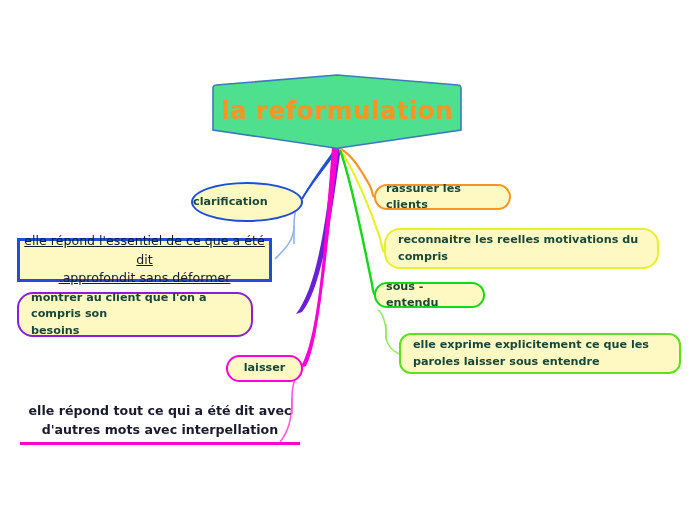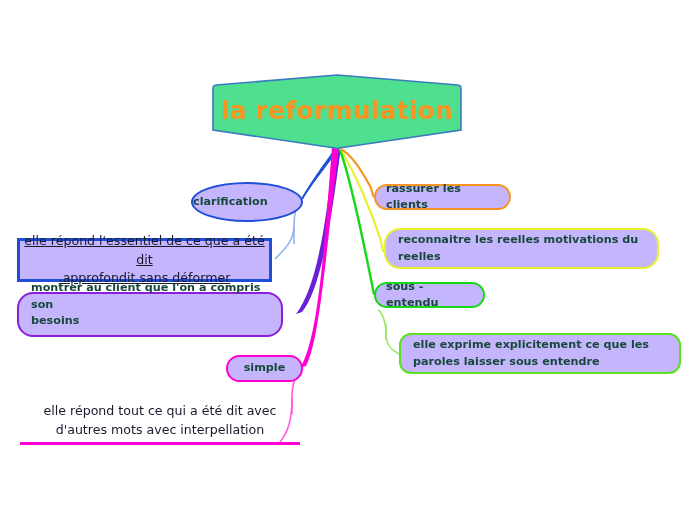--- a/index.html
+++ b/index.html
@@ -55,21 +55,21 @@
     letter-spacing: 0.2px;
     white-space: nowrap;
     padding-bottom: 2px;
     box-sizing: border-box;
   }
 
   
   .node {
     position: absolute;
     box-sizing: border-box;
-    background: #c4b5fd;
+    background: #fef9c3;
     color: #17483a;
     font-weight: bold;
     font-size: 11.2px;
     line-height: 1.45;
     display: flex;
     align-items: center;
   }
   .node.pill {
     border-radius: 14px;
     border-width: 2px;
@@ -96,31 +96,31 @@
     font-size: 12.6px;
     color: #1a1a2e;
     line-height: 1.5;
   }
   .node.underline {
     border: none;
     border-bottom-width: 3px;
     border-bottom-style: solid;
     justify-content: center;
     text-align: center;
-    font-weight: normal;
+    font-weight: bold;
     font-size: 12.6px;
     color: #1a1a2e;
     line-height: 1.5;
     background: transparent;
   }
 
   
   #node-clarification   { left: 191px; top: 182px; width: 112px; height: 40px; }
   #node-elle-repond-ess { left: 17px;  top: 238px; width: 255px; height: 44px; text-decoration: underline; }
-  #node-montrer         { left: 17px;  top: 292px; width: 266px; height: 45px; align-items: flex-end; }
+  #node-montrer         { left: 17px;  top: 292px; width: 236px; height: 45px; }
   #node-simple          { left: 226px; top: 355px; width: 77px;  height: 27px; }
   #node-elle-repond-tout{ left: 20px;  top: 399px; width: 280px; height: 46px; }
   #node-rassurer        { left: 374px; top: 184px; width: 137px; height: 26px; }
   #node-reconnaitre     { left: 384px; top: 228px; width: 275px; height: 41px; }
   #node-sous-entendu    { left: 374px; top: 282px; width: 111px; height: 26px; }
   #node-elle-exprime    { left: 399px; top: 333px; width: 282px; height: 41px; }
 </style>
 </head>
 <body>
 
@@ -170,38 +170,38 @@
   </div>
 
   <div class="node rounded" id="node-montrer" style="border-color:#8b1fd8;">
     <span>
       <span>montrer au client que l'on a compris son</span><br>
       <span>besoins</span>
     </span>
   </div>
 
   <div class="node pill" id="node-simple" style="border-color:#ff00d4;">
-    <span>simple</span>
+    <span>laisser</span>
   </div>
 
   <div class="node underline" id="node-elle-repond-tout" style="border-bottom-color:#ff00d4;">
     <span>
       <span>elle répond tout ce qui a été dit avec</span><br>
       <span>d'autres mots avec interpellation</span>
     </span>
   </div>
 
   <div class="node rounded" id="node-rassurer" style="border-color:#f79422; justify-content:center; padding:4px 10px;">
     <span>rassurer les clients</span>
   </div>
 
   <div class="node rounded" id="node-reconnaitre" style="border-color:#e8f02a;">
     <span>
       <span>reconnaitre les reelles motivations du</span><br>
-      <span>reelles</span>
+      <span>compris</span>
     </span>
   </div>
 
   <div class="node rounded" id="node-sous-entendu" style="border-color:#17d817; justify-content:flex-end; padding:4px 10px;">
     <span>sous -entendu</span>
   </div>
 
   <div class="node rounded" id="node-elle-exprime" style="border-color:#5ce01f;border-radius:12px;">
     <span>
       <span>elle exprime explicitement ce que les</span><br>

